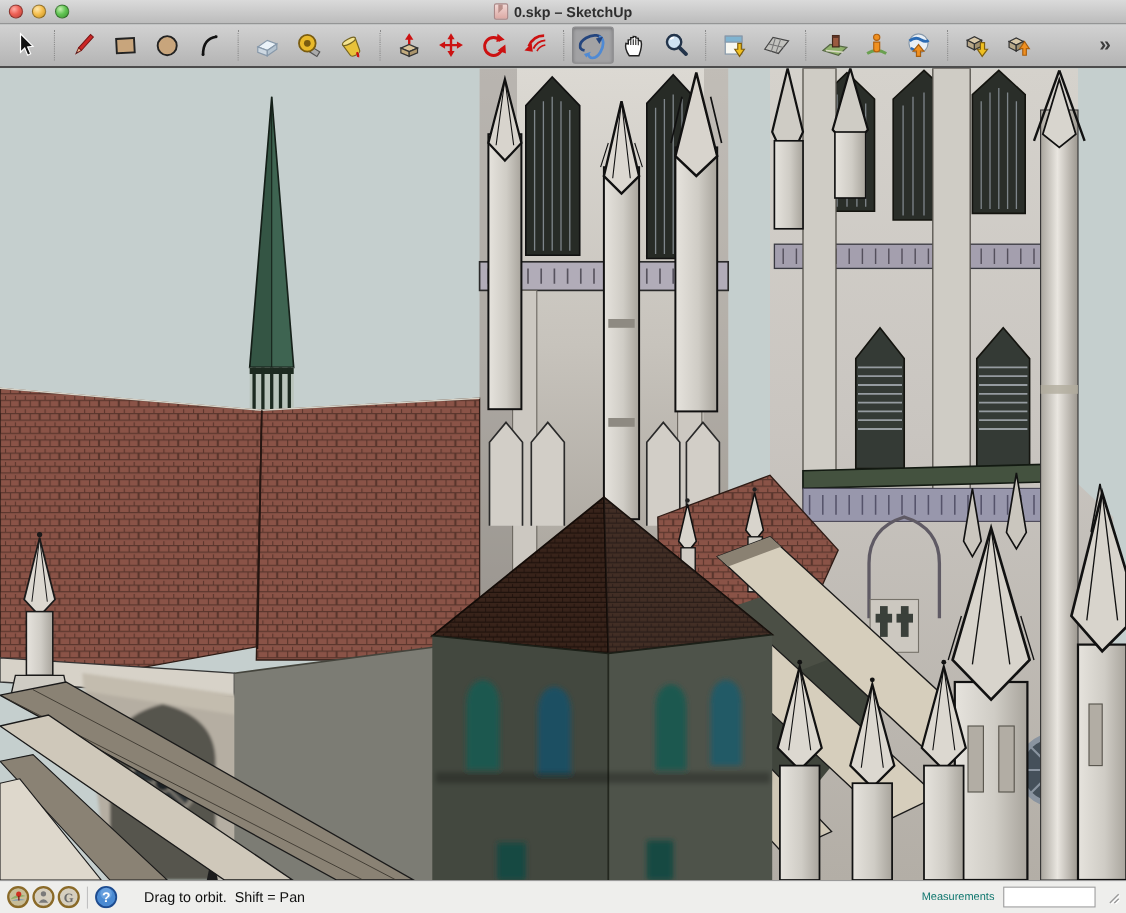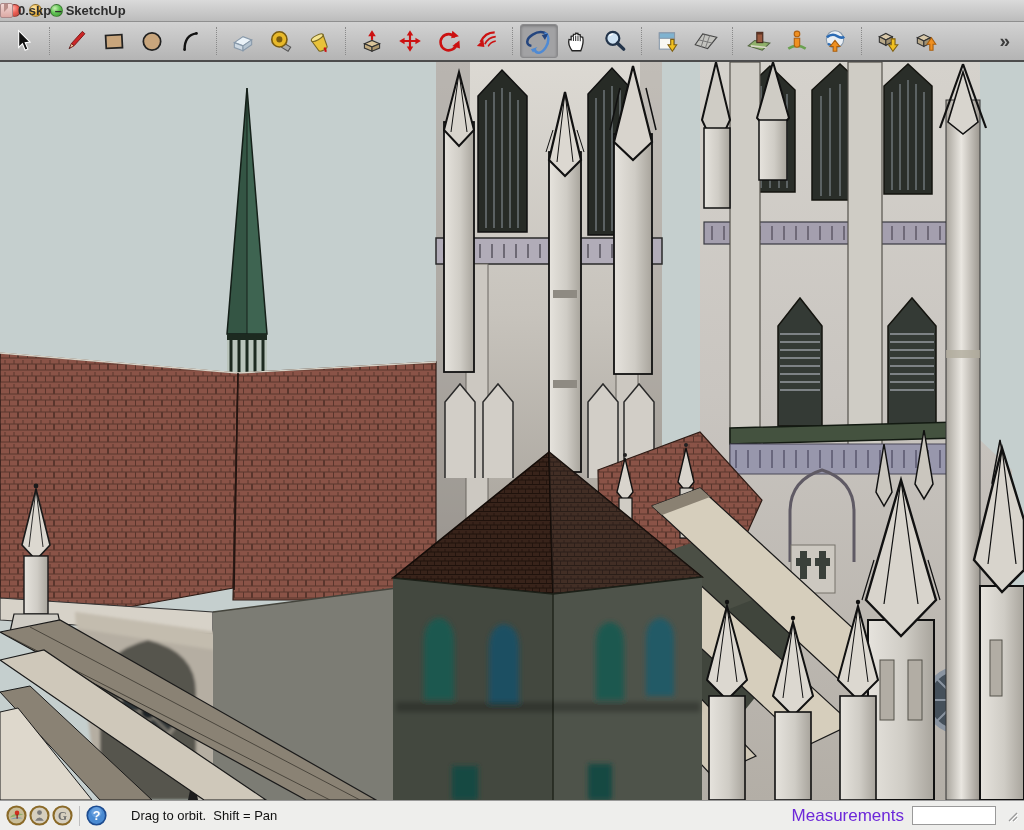--- a/index.html
+++ b/index.html
@@ -10,21 +10,21 @@
   
   .titlebar { height:22px; flex:0 0 22px;
     background:linear-gradient(#dadada,#bcbcbc);
     border-bottom:1px solid #8f8f8f;
     display:flex; align-items:center; position:relative; }
   .traffic { display:flex; gap:8px; margin-left:8px; }
   .tl { width:13px; height:13px; border-radius:50%; border:1px solid rgba(0,0,0,.35); }
   .tl.red    { background:radial-gradient(circle at 35% 30%, #ffb0a8, #ee6055 45%, #b33f36); }
   .tl.yellow { background:radial-gradient(circle at 35% 30%, #ffe9b0, #f5bf4f 45%, #c08f1f); }
   .tl.green  { background:radial-gradient(circle at 35% 30%, #c7f0b2, #61c554 45%, #3a8f2e); }
-  .title-wrap { position:absolute; left:0; right:0; display:flex; 
+  .title-wrap { position:absolute; left:0; right:0; display:flex; justify-content:center;
     align-items:center; gap:5px; pointer-events:none; }
   .doc-icon { width:13px; height:15px; background:linear-gradient(#f3d9d6,#dca9a4);
     border:1px solid #a88; border-radius:2px; position:relative; }
   .doc-icon:after { content:""; position:absolute; right:0; top:0; width:4px; height:4px;
     background:#c5cfce00; border-left:4px solid #b98f8a; border-bottom:4px solid transparent; }
   .title-text { font-size:13px; color:#2e2e2e; font-weight:700; }
 
   
   .toolbar { height:40px; flex:0 0 40px;
     background:linear-gradient(#d2d2d2,#b4b4b4);
@@ -46,21 +46,21 @@
 
   
   .statusbar { height:30px; flex:0 0 30px; background:#eeeeec;
     border-top:1px solid #9a9a9a; display:flex; align-items:center;
     padding:0 6px; position:relative; }
   .sb-icons { display:flex; align-items:center; gap:2px; }
   .sb-icons svg { width:21px; height:21px; }
   .sb-div { width:1px; height:20px; background:#c0c0c0; margin:0 4px; }
   .status-hint { font-size:13px; color:#111; margin-left:24px; white-space:pre; }
   .sb-right { margin-left:auto; display:flex; align-items:center; gap:8px; }
-  .measure-label { font-size:17px; color:#6d28d9; }
+  .measure-label { font-size:10px; color:#0f766e; }
   .measure-input { width:84px; height:19px; border:1px solid #9a9a9a; background:#fff;
     font-size:12px; padding:0 3px; font-family:"Liberation Sans",sans-serif; }
   .grip { width:12px; height:12px; margin-left:2px; }
 </style>
 </head>
 <body>
 
 <div class="window">
 
   <div class="titlebar">

